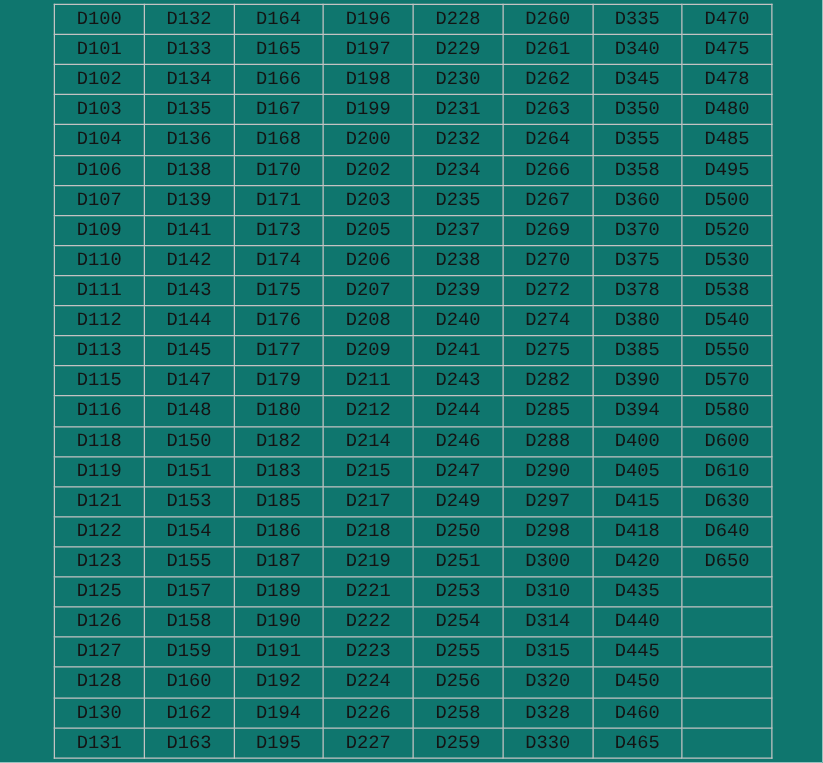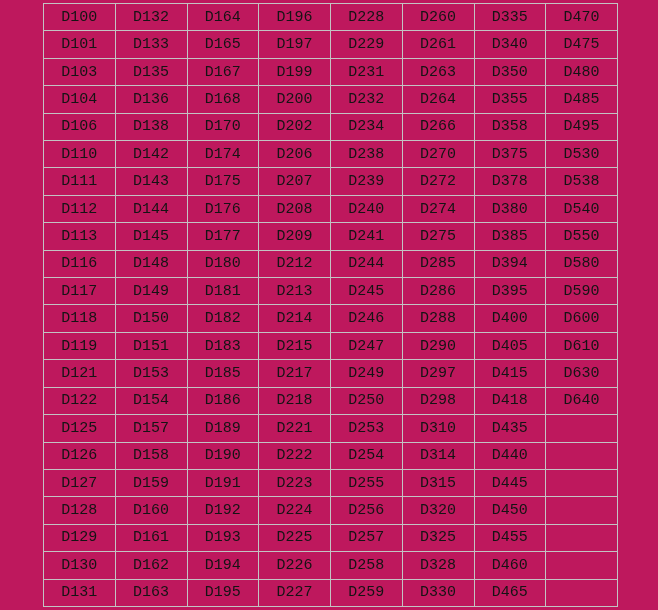--- a/index.html
+++ b/index.html
@@ -4,21 +4,21 @@
 <style>
   html, body {
     margin: 0;
     padding: 0;
     background: #ffffff;
   }
   .page {
     position: relative;
     width: 658px;
     height: 610px;
-    background: #be185d;
+    background: #0f766e;
     overflow: hidden;
     font-family: "Liberation Mono", "DejaVu Sans Mono", monospace;
   }
   table.register-grid {
     position: absolute;
     left: 43px;
     top: 3px;
     width: 575px;
     height: 604px;
     border-collapse: collapse;
@@ -56,20 +56,30 @@
           <td>D101</td>
           <td>D133</td>
           <td>D165</td>
           <td>D197</td>
           <td>D229</td>
           <td>D261</td>
           <td>D340</td>
           <td>D475</td>
         </tr>
         <tr>
+          <td>D102</td>
+          <td>D134</td>
+          <td>D166</td>
+          <td>D198</td>
+          <td>D230</td>
+          <td>D262</td>
+          <td>D345</td>
+          <td>D478</td>
+        </tr>
+        <tr>
           <td>D103</td>
           <td>D135</td>
           <td>D167</td>
           <td>D199</td>
           <td>D231</td>
           <td>D263</td>
           <td>D350</td>
           <td>D480</td>
         </tr>
         <tr>
@@ -86,20 +96,40 @@
           <td>D106</td>
           <td>D138</td>
           <td>D170</td>
           <td>D202</td>
           <td>D234</td>
           <td>D266</td>
           <td>D358</td>
           <td>D495</td>
         </tr>
         <tr>
+          <td>D107</td>
+          <td>D139</td>
+          <td>D171</td>
+          <td>D203</td>
+          <td>D235</td>
+          <td>D267</td>
+          <td>D360</td>
+          <td>D500</td>
+        </tr>
+        <tr>
+          <td>D109</td>
+          <td>D141</td>
+          <td>D173</td>
+          <td>D205</td>
+          <td>D237</td>
+          <td>D269</td>
+          <td>D370</td>
+          <td>D520</td>
+        </tr>
+        <tr>
           <td>D110</td>
           <td>D142</td>
           <td>D174</td>
           <td>D206</td>
           <td>D238</td>
           <td>D270</td>
           <td>D375</td>
           <td>D530</td>
         </tr>
         <tr>
@@ -126,40 +156,40 @@
           <td>D113</td>
           <td>D145</td>
           <td>D177</td>
           <td>D209</td>
           <td>D241</td>
           <td>D275</td>
           <td>D385</td>
           <td>D550</td>
         </tr>
         <tr>
+          <td>D115</td>
+          <td>D147</td>
+          <td>D179</td>
+          <td>D211</td>
+          <td>D243</td>
+          <td>D282</td>
+          <td>D390</td>
+          <td>D570</td>
+        </tr>
+        <tr>
           <td>D116</td>
           <td>D148</td>
           <td>D180</td>
           <td>D212</td>
           <td>D244</td>
           <td>D285</td>
           <td>D394</td>
           <td>D580</td>
         </tr>
         <tr>
-          <td>D117</td>
-          <td>D149</td>
-          <td>D181</td>
-          <td>D213</td>
-          <td>D245</td>
-          <td>D286</td>
-          <td>D395</td>
-          <td>D590</td>
-        </tr>
-        <tr>
           <td>D118</td>
           <td>D150</td>
           <td>D182</td>
           <td>D214</td>
           <td>D246</td>
           <td>D288</td>
           <td>D400</td>
           <td>D600</td>
         </tr>
         <tr>
@@ -186,20 +216,30 @@
           <td>D122</td>
           <td>D154</td>
           <td>D186</td>
           <td>D218</td>
           <td>D250</td>
           <td>D298</td>
           <td>D418</td>
           <td>D640</td>
         </tr>
         <tr>
+          <td>D123</td>
+          <td>D155</td>
+          <td>D187</td>
+          <td>D219</td>
+          <td>D251</td>
+          <td>D300</td>
+          <td>D420</td>
+          <td>D650</td>
+        </tr>
+        <tr>
           <td>D125</td>
           <td>D157</td>
           <td>D189</td>
           <td>D221</td>
           <td>D253</td>
           <td>D310</td>
           <td>D435</td>
           <td></td>
         </tr>
         <tr>
@@ -226,30 +266,20 @@
           <td>D128</td>
           <td>D160</td>
           <td>D192</td>
           <td>D224</td>
           <td>D256</td>
           <td>D320</td>
           <td>D450</td>
           <td></td>
         </tr>
         <tr>
-          <td>D129</td>
-          <td>D161</td>
-          <td>D193</td>
-          <td>D225</td>
-          <td>D257</td>
-          <td>D325</td>
-          <td>D455</td>
-          <td></td>
-        </tr>
-        <tr>
           <td>D130</td>
           <td>D162</td>
           <td>D194</td>
           <td>D226</td>
           <td>D258</td>
           <td>D328</td>
           <td>D460</td>
           <td></td>
         </tr>
         <tr>

